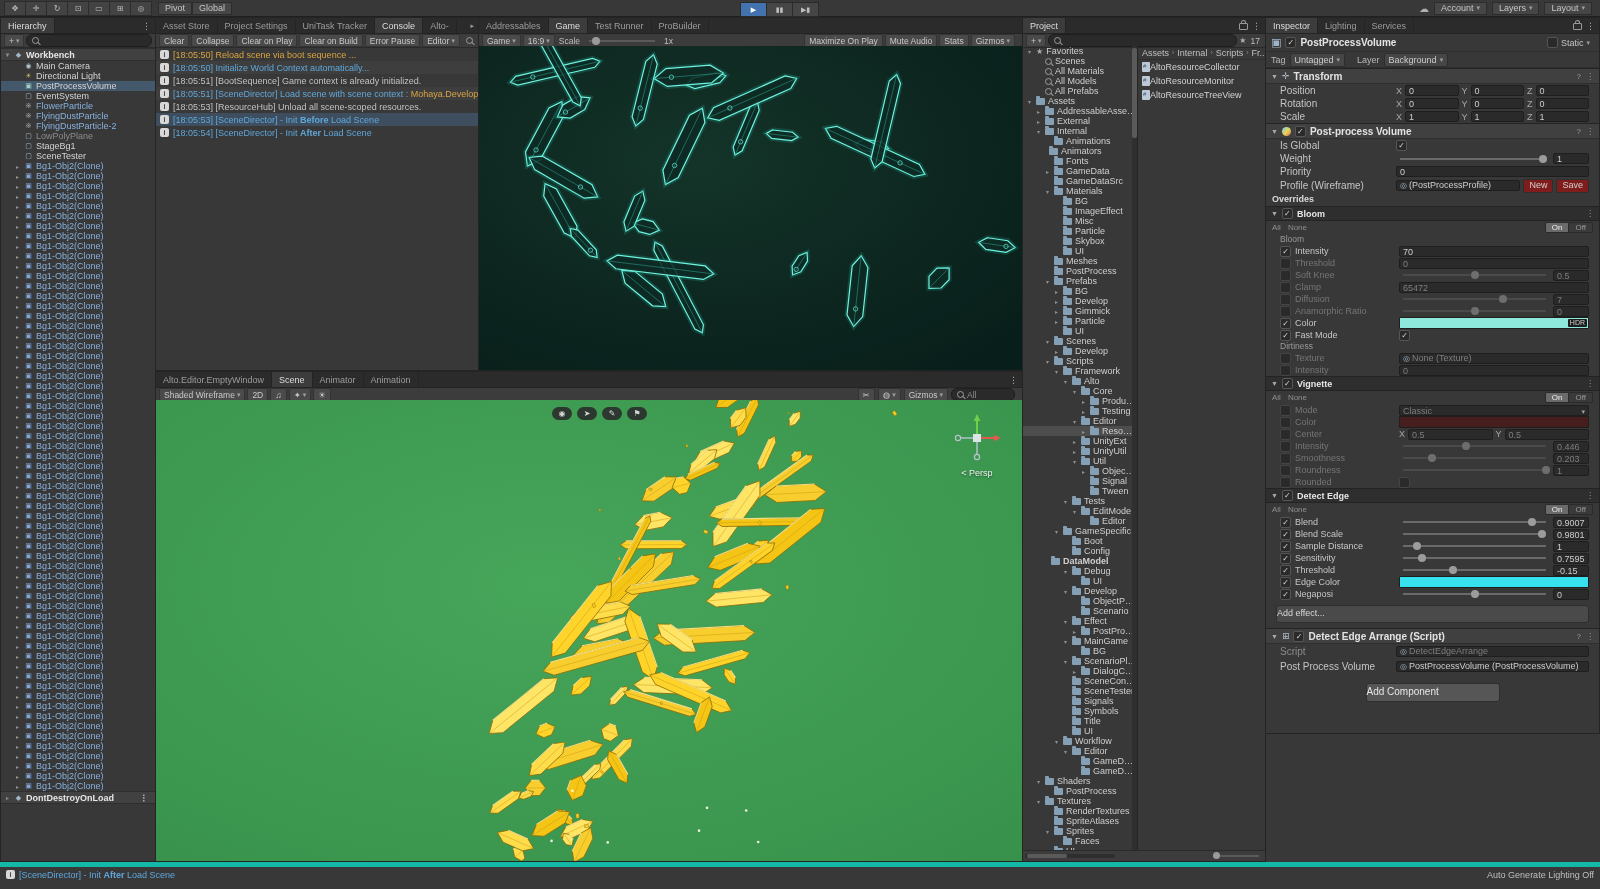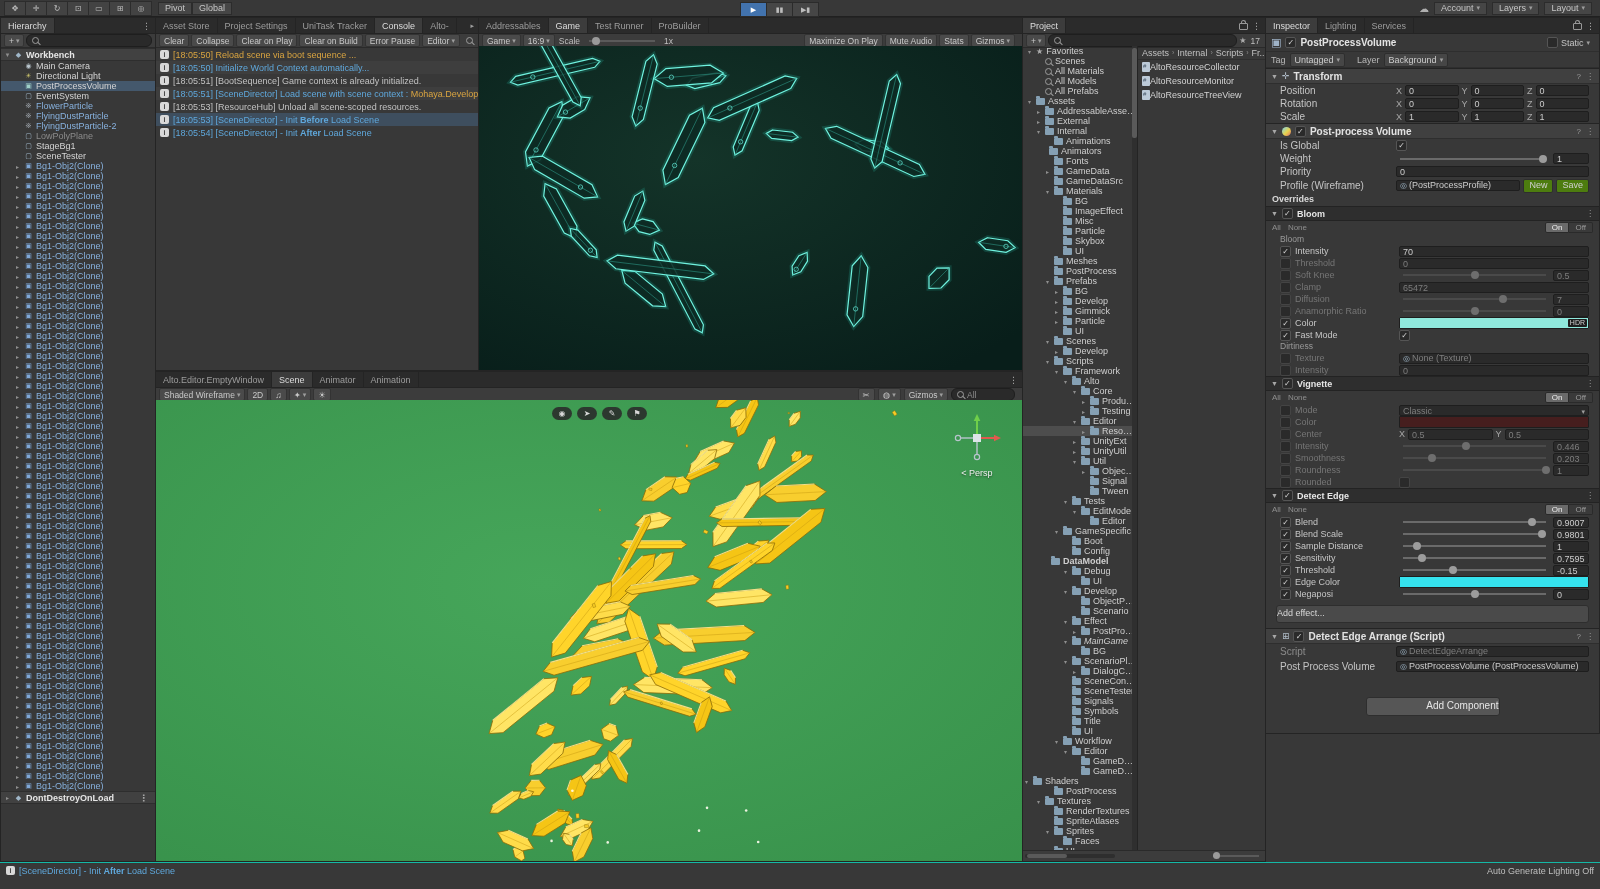--- a/index.html
+++ b/index.html
@@ -154,27 +154,27 @@
   .ddcaret{margin-left:auto;font-size:7px;color:#9E9E9E}
   .orow.dim .olabel{color:#757575}
   .orow.dim .ofield{color:#7D7D7D}
   .orow.dim .otrack{background:#4A4A4A}
   .orow.dim .oknob{background:#6E6E6E}
   .orow.dim .ocheck{border-color:#444}
   .irow.dim .ofield{color:#7D7D7D}
   .irow.dim .ilabel{color:#8A8A8A}
   .addeffect{margin:5px 10px;height:16px;background:#4A4A4A;border:1px solid #2E2E2E;border-radius:3px;
              color:#D8D8D8;text-align:left;line-height:15px;font-size:9px}
-  .addcomp{width:132px;height:17px;margin:23px auto;background:#565656;border:1px solid #2E2E2E;border-radius:3px;
-           color:#E6E6E6;text-align:right;line-height:16px;font-size:10px}
-  .minibtn{background:#4d7c0f;border:1px solid #2E2E2E;border-radius:2px;height:12px;line-height:11px;
+  .addcomp{width:132px;height:17px;margin:9px auto;background:#565656;border:1px solid #2E2E2E;border-radius:3px;
+           color:#E6E6E6;text-align:left;line-height:16px;font-size:10px}
+  .minibtn{background:#7f1d1d;border:1px solid #2E2E2E;border-radius:2px;height:12px;line-height:11px;
            padding:0 5px;color:#D0D0D0;font-size:9px;flex:none}
   
   #status-bar{position:absolute;left:0;top:862px;width:1600px;height:27px;background:#383838;
-              border-top:1px solid #14b8a6;box-sizing:border-box;font-size:9px}
+              border-top:5px solid #14b8a6;box-sizing:border-box;font-size:9px}
   #status-inner{height:15px;display:flex;align-items:center;padding:0 6px;gap:4px}
   .sinfo{width:9px;height:9px;border-radius:2px;background:#D8D8D8;color:#444;font-size:7px;line-height:9px;
          text-align:center;font-weight:bold;flex:none}
   .st-blue{color:#5FA8DC}
   #status-right{margin-left:auto;color:#BFBFBF}
 </style>
 </head>
 <body>
 
 <div id="root">
@@ -1424,21 +1424,21 @@
           <div class="prow" style="padding-left: 39px;">
             <span class="parrow">▾</span>
             <span class="fold"></span>
             <span class="plabel">Effect</span>
           </div>
           <div class="prow" style="padding-left: 48px;">
             <span class="parrow">▸</span>
             <span class="fold"></span>
             <span class="plabel">PostProces</span>
           </div>
-          <div class="prow" style="padding-left: 39px; font-style: italic;">
+          <div class="prow" style="padding-left: 39px;">
             <span class="parrow">▾</span>
             <span class="fold"></span>
             <span class="plabel">MainGame</span>
           </div>
           <div class="prow" style="padding-left: 48px;">
             <span class="parrow"></span>
             <span class="fold"></span>
             <span class="plabel">BG</span>
           </div>
           <div class="prow" style="padding-left: 39px;">
@@ -1494,21 +1494,21 @@
           <div class="prow" style="padding-left: 48px;">
             <span class="parrow"></span>
             <span class="fold"></span>
             <span class="plabel">GameDataE</span>
           </div>
           <div class="prow" style="padding-left: 48px;">
             <span class="parrow"></span>
             <span class="fold"></span>
             <span class="plabel">GameDataI</span>
           </div>
-          <div class="prow" style="">
+          <div class="prow" style="padding-left: 12px;">
             <span class="parrow">▾</span>
             <span class="fold"></span>
             <span class="plabel">Shaders</span>
           </div>
           <div class="prow" style="padding-left: 21px;">
             <span class="parrow"></span>
             <span class="fold"></span>
             <span class="plabel">PostProcess</span>
           </div>
           <div class="prow" style="padding-left: 12px;">

